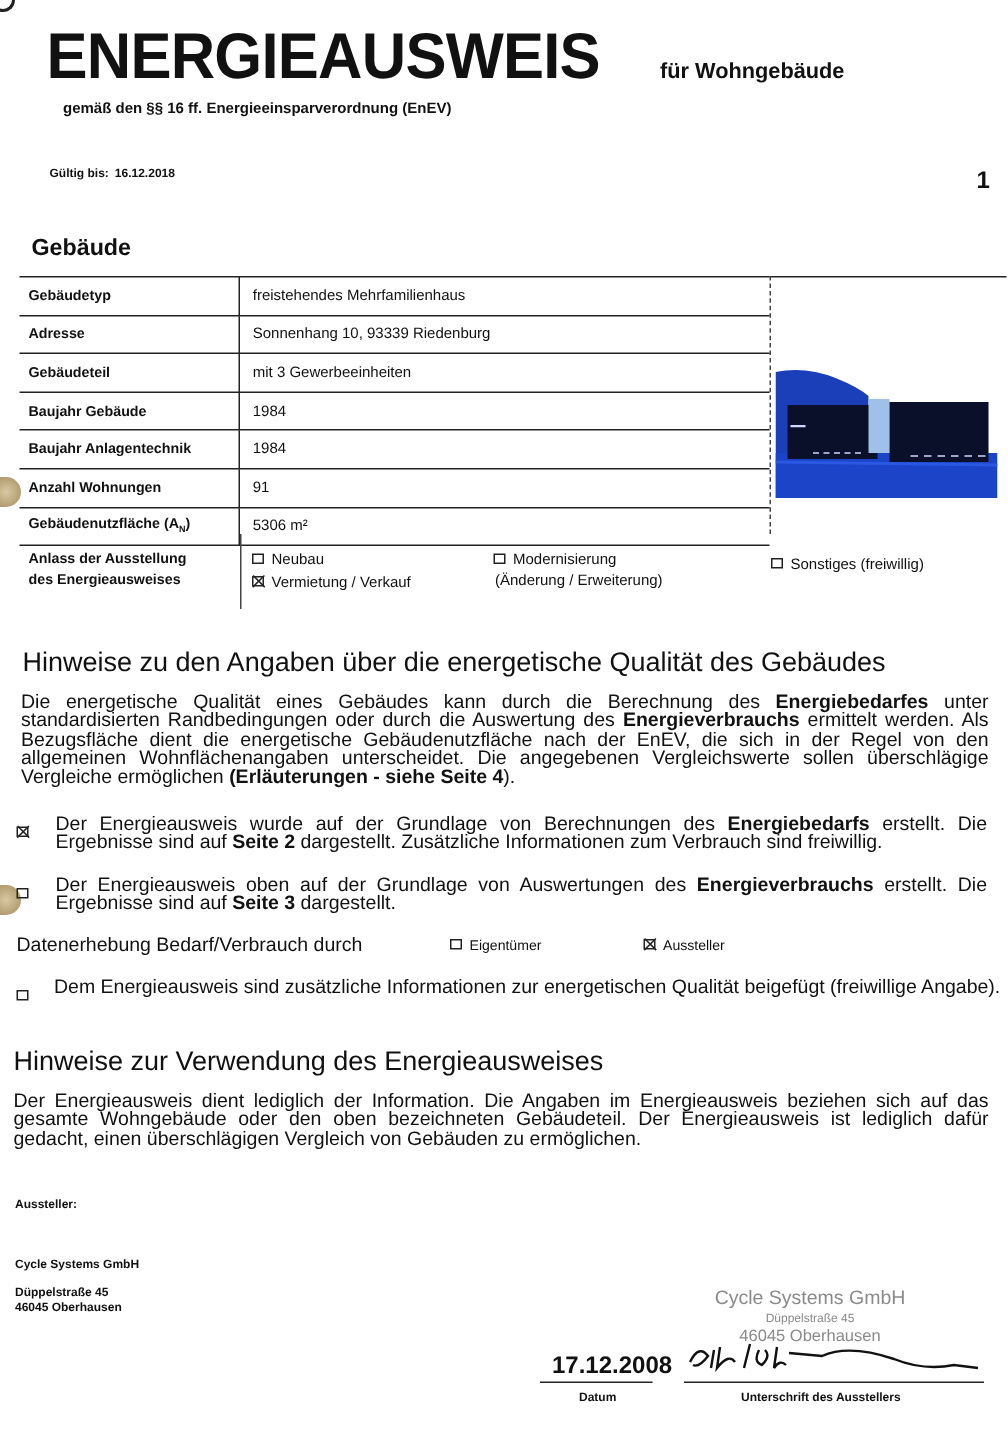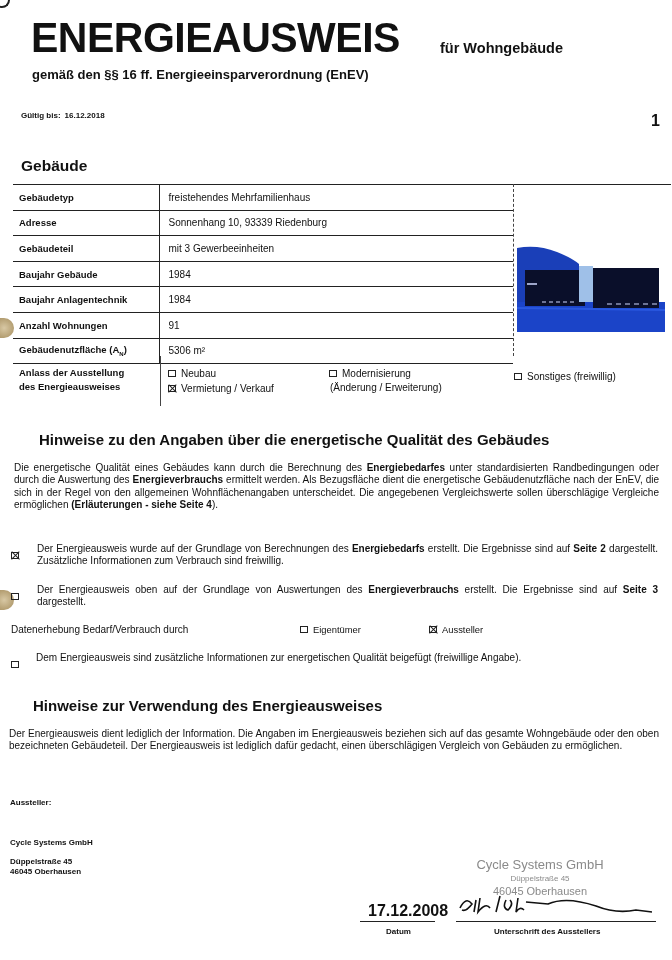--- a/index.html
+++ b/index.html
@@ -6,21 +6,21 @@
   html, body { width: 672px; height: 960px; background: #ffffff; overflow: hidden; }
   body { position: relative; font-family: "Liberation Sans", sans-serif; color: #111; }
 
   .abs { position: absolute; }
 
   .punch { position: absolute; width: 14px; height: 20px; border-radius: 0 10px 10px 0; background: radial-gradient(circle at 30% 50%, #d8c8a4, #a48c5c); left: 0; }
   .corner-mark { position: absolute; left: -6px; top: -8px; width: 16px; height: 16px; border: 2px solid #222; border-radius: 50%; border-left-color: transparent; border-top-color: transparent; }
 
   .title { left: 31px; top: 14px; font-size: 41px; font-weight: 700; letter-spacing: -0.5px; transform: scaleY(1.05); }
   .title-sub { left: 440px; top: 40px; font-size: 14.5px; font-weight: 700; }
-  .subtitle { left: 32px; top: 67px; font-size: 13px; font-weight: 700; }
+  .subtitle { left: 42px; top: 67px; font-size: 10px; font-weight: 700; }
   .valid { left: 21px; top: 111px; font-size: 8px; font-weight: 700; }
   .valid span { margin-left: 4px; }
   .pagenum { left: 651px; top: 112px; font-size: 16px; font-weight: 700; }
 
   .section-h { left: 21px; top: 157px; font-size: 15.5px; font-weight: 700; }
 
   .btable { position: absolute; left: 13px; top: 184px; width: 500px; border-collapse: collapse; }
   .btable td { height: 25.6px; font-size: 10px; border-bottom: 1.2px solid #222; vertical-align: middle; }
   .btable tr:first-child td { border-top: 1.5px solid #222; margin-left: 41px; }
   .btable td.lbl { width: 146px; padding-left: 6px; font-weight: 700; font-size: 9.5px; border-right: 1.2px solid #222; }
@@ -31,41 +31,41 @@
   .photo { position: absolute; left: 517px; top: 244px; width: 148px; height: 88px; }
 
   .anlass-lbl { left: 19px; top: 366px; font-size: 9.5px; font-weight: 700; line-height: 14px; }
   .anlass-vline { position: absolute; left: 160px; top: 356px; height: 50px; border-left: 1px solid #444; }
   .opt { position: absolute; font-size: 10px; line-height: 14px; }
   .cb { display: inline-block; width: 8px; height: 7px; border: 1.2px solid #222; margin-right: 5px; vertical-align: 0px; position: relative; }
   .cb.x::before, .cb.x::after { content: ""; position: absolute; left: -2px; top: 2px; width: 11px; height: 1.3px; background: #222; }
   .cb.x::before { transform: rotate(45deg); }
   .cb.x::after { transform: rotate(-45deg); }
 
-  .h2 { font-size: 15px; font-weight: 700; position: absolute; margin-left: 24px; }
-  .para { position: absolute; font-size: 10px; line-height: 12.4px; text-align: justify; }
+  .h2 { font-size: 18px; font-weight: 400; position: absolute; }
+  .para { position: absolute; font-size: 13px; line-height: 12.4px; text-align: justify; }
   .para b { font-weight: 700; }
 
   .sig-line { position: absolute; border-top: 1.2px solid #222; }
   .small-b { font-size: 8px; font-weight: 700; position: absolute; }
   .stamp { position: absolute; color: #8a8a8a; text-align: center; }
   .signature { position: absolute; left: 456px; top: 886px; width: 200px; height: 36px; }
 </style>
 </head>
 <body>
 
 <div class="corner-mark"></div>
 <div class="punch" style="top:318px"></div>
 <div class="punch" style="top:590px"></div>
 
 <div class="abs title">ENERGIEAUSWEIS</div>
 <div class="abs title-sub">für Wohngebäude</div>
 <div class="abs subtitle">gemäß den §§ 16 ff. Energieeinsparverordnung (EnEV)</div>
 <div class="abs valid">
-  <span style="margin-left:0">Gültig bis:</span><span>16.12.2018</span>
+  <span style="margin-left:12px">Gültig bis:</span><span>16.12.2018</span>
 </div>
 <div class="abs pagenum">1</div>
 
 <div class="abs section-h">Gebäude</div>
 <div class="top-rule"></div>
 <div class="img-vline"></div>
 
 <table class="btable">
   <tbody>
       <tr>

